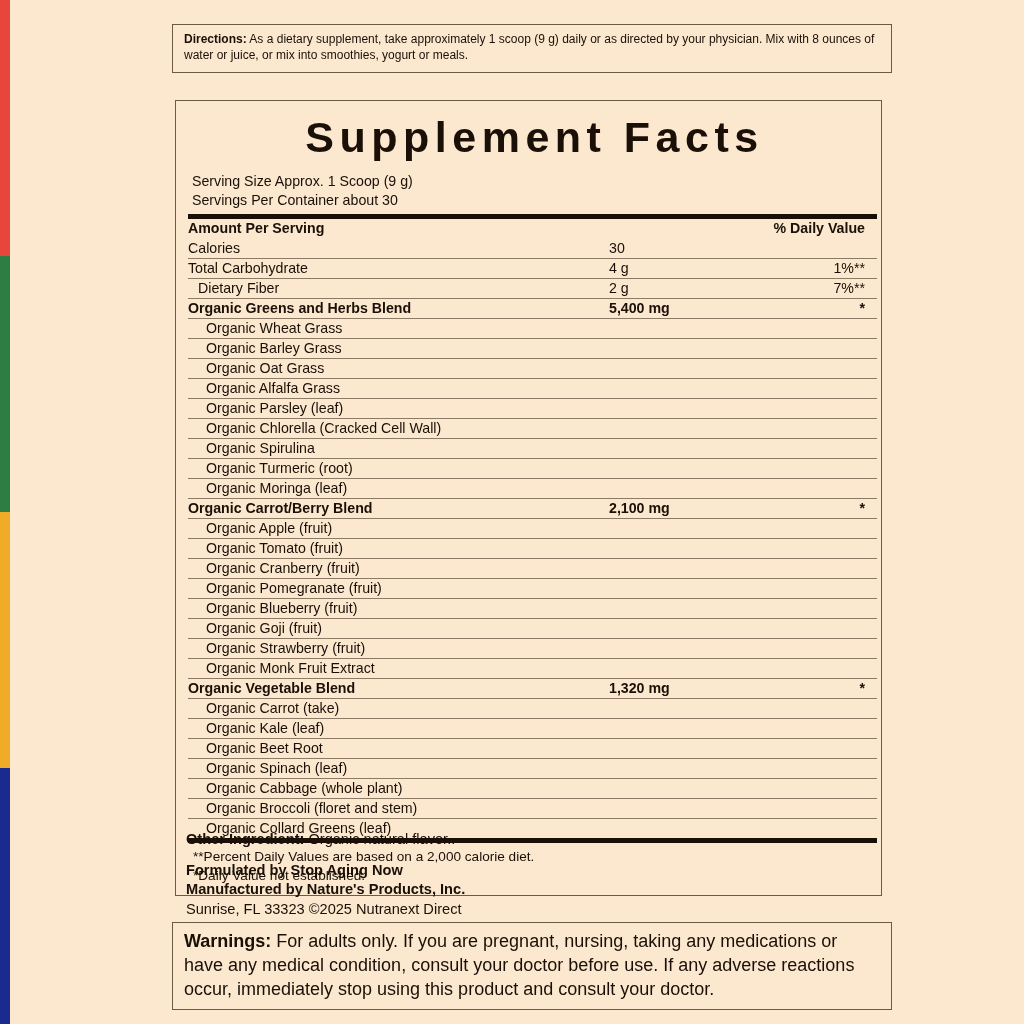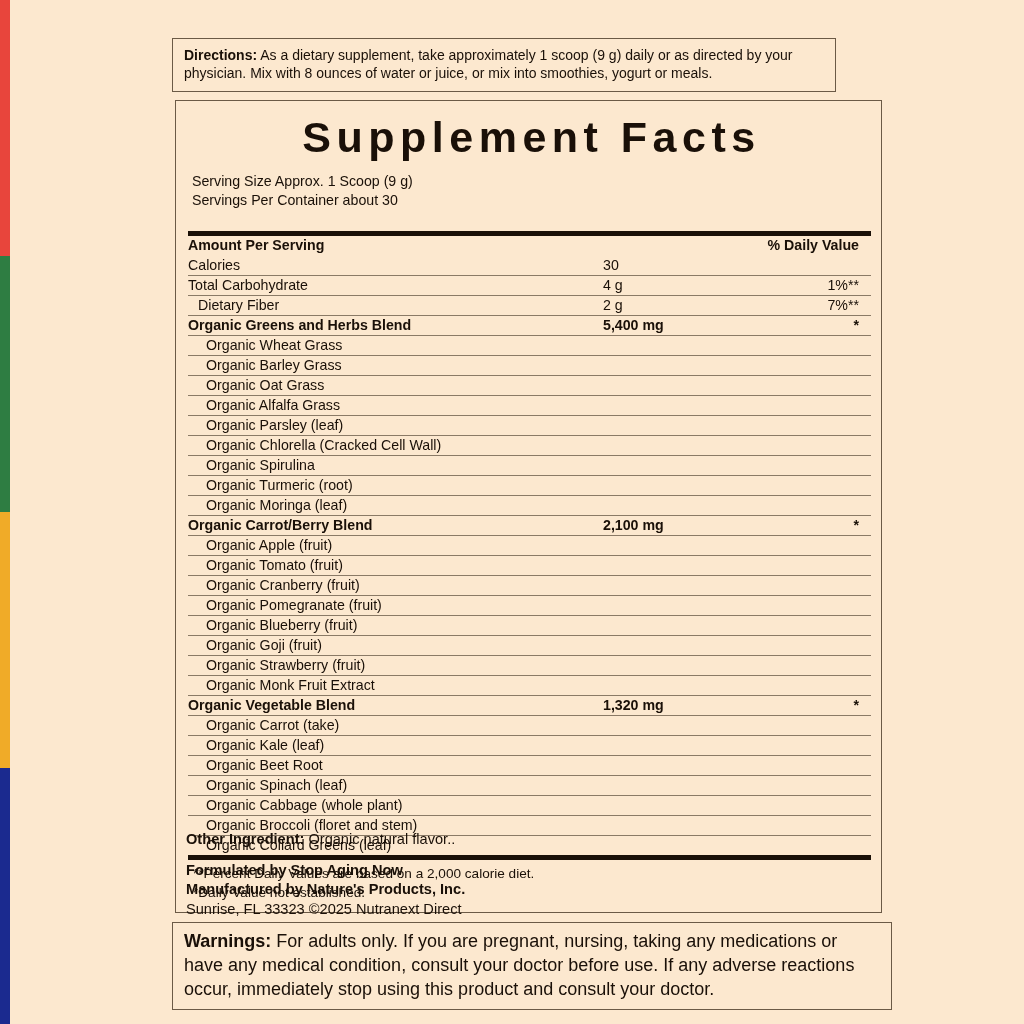--- a/index.html
+++ b/index.html
@@ -34,54 +34,54 @@
   }
 
   .panel {
     border: 1px solid #6b5a46;
     background: #fce8cf;
   }
 
   
   #directions-box {
     position: absolute;
-    left: 0; top: 38px;
-    width: 664px;
+    left: 0; top: 24px;
+    width: 720px;
     padding: 7px 10px 8px 11px;
     line-height: 1.32;
-    font-size: 14px;
+    font-size: 12px;
   }
 
   
   #sf-panel {
     position: absolute;
     left: 3px; top: 100px;
     width: 707px;
-    padding: 8px 10px 10px 12px;
+    padding: 8px 4px 10px 12px;
   }
 
   #sf-title {
     text-align: center;
     font-weight: bold;
     font-size: 43px;
     letter-spacing: 5.5px;
     line-height: 1.15;
     margin: 4px 0 10px 4px;
   }
 
   .serving-line {
     font-size: 14.2px;
     line-height: 1.3;
     padding-left: 4px;
   }
 
   table.facts {
     width: 100%;
     border-collapse: collapse;
-    margin-top: 22px;
+    margin-top: 5px;
     font-size: 14.2px;
   }
   table.facts td {
     padding: 1px 0 2px 0;
     vertical-align: bottom;
   }
   .col-name { text-align: left; }
   .col-amt { text-align: left; width: 150px; }
   .col-dv  { text-align: right; width: 118px; padding-right: 12px !important; }
 

